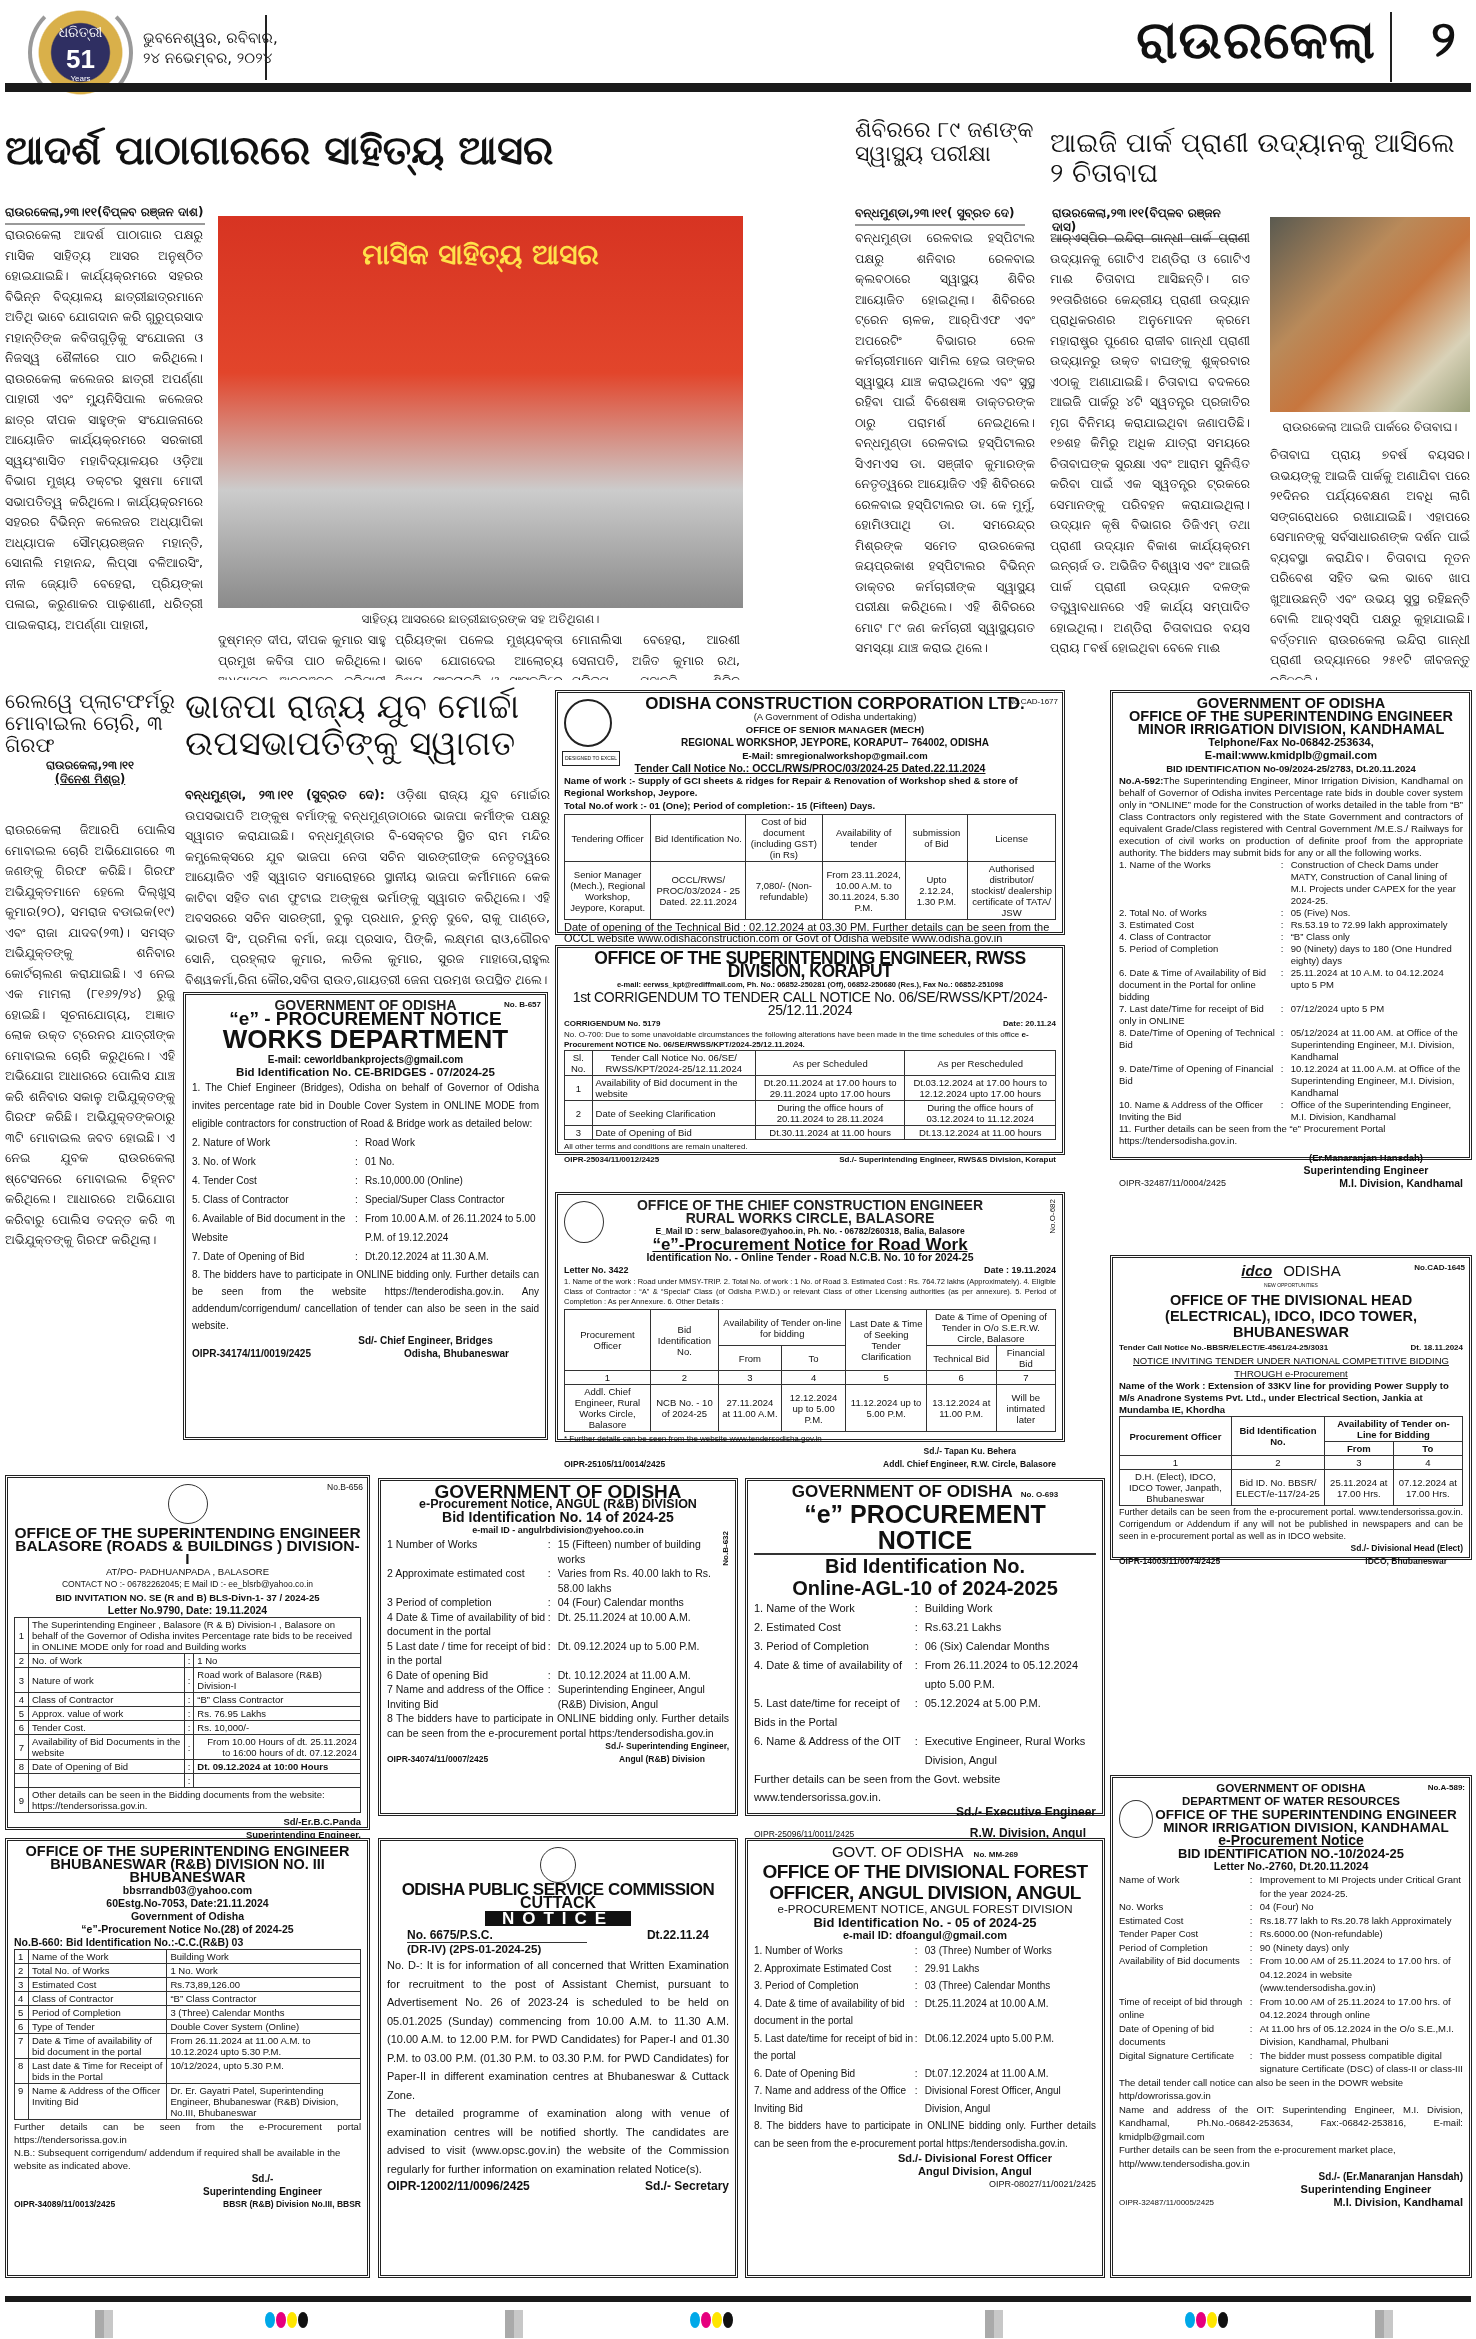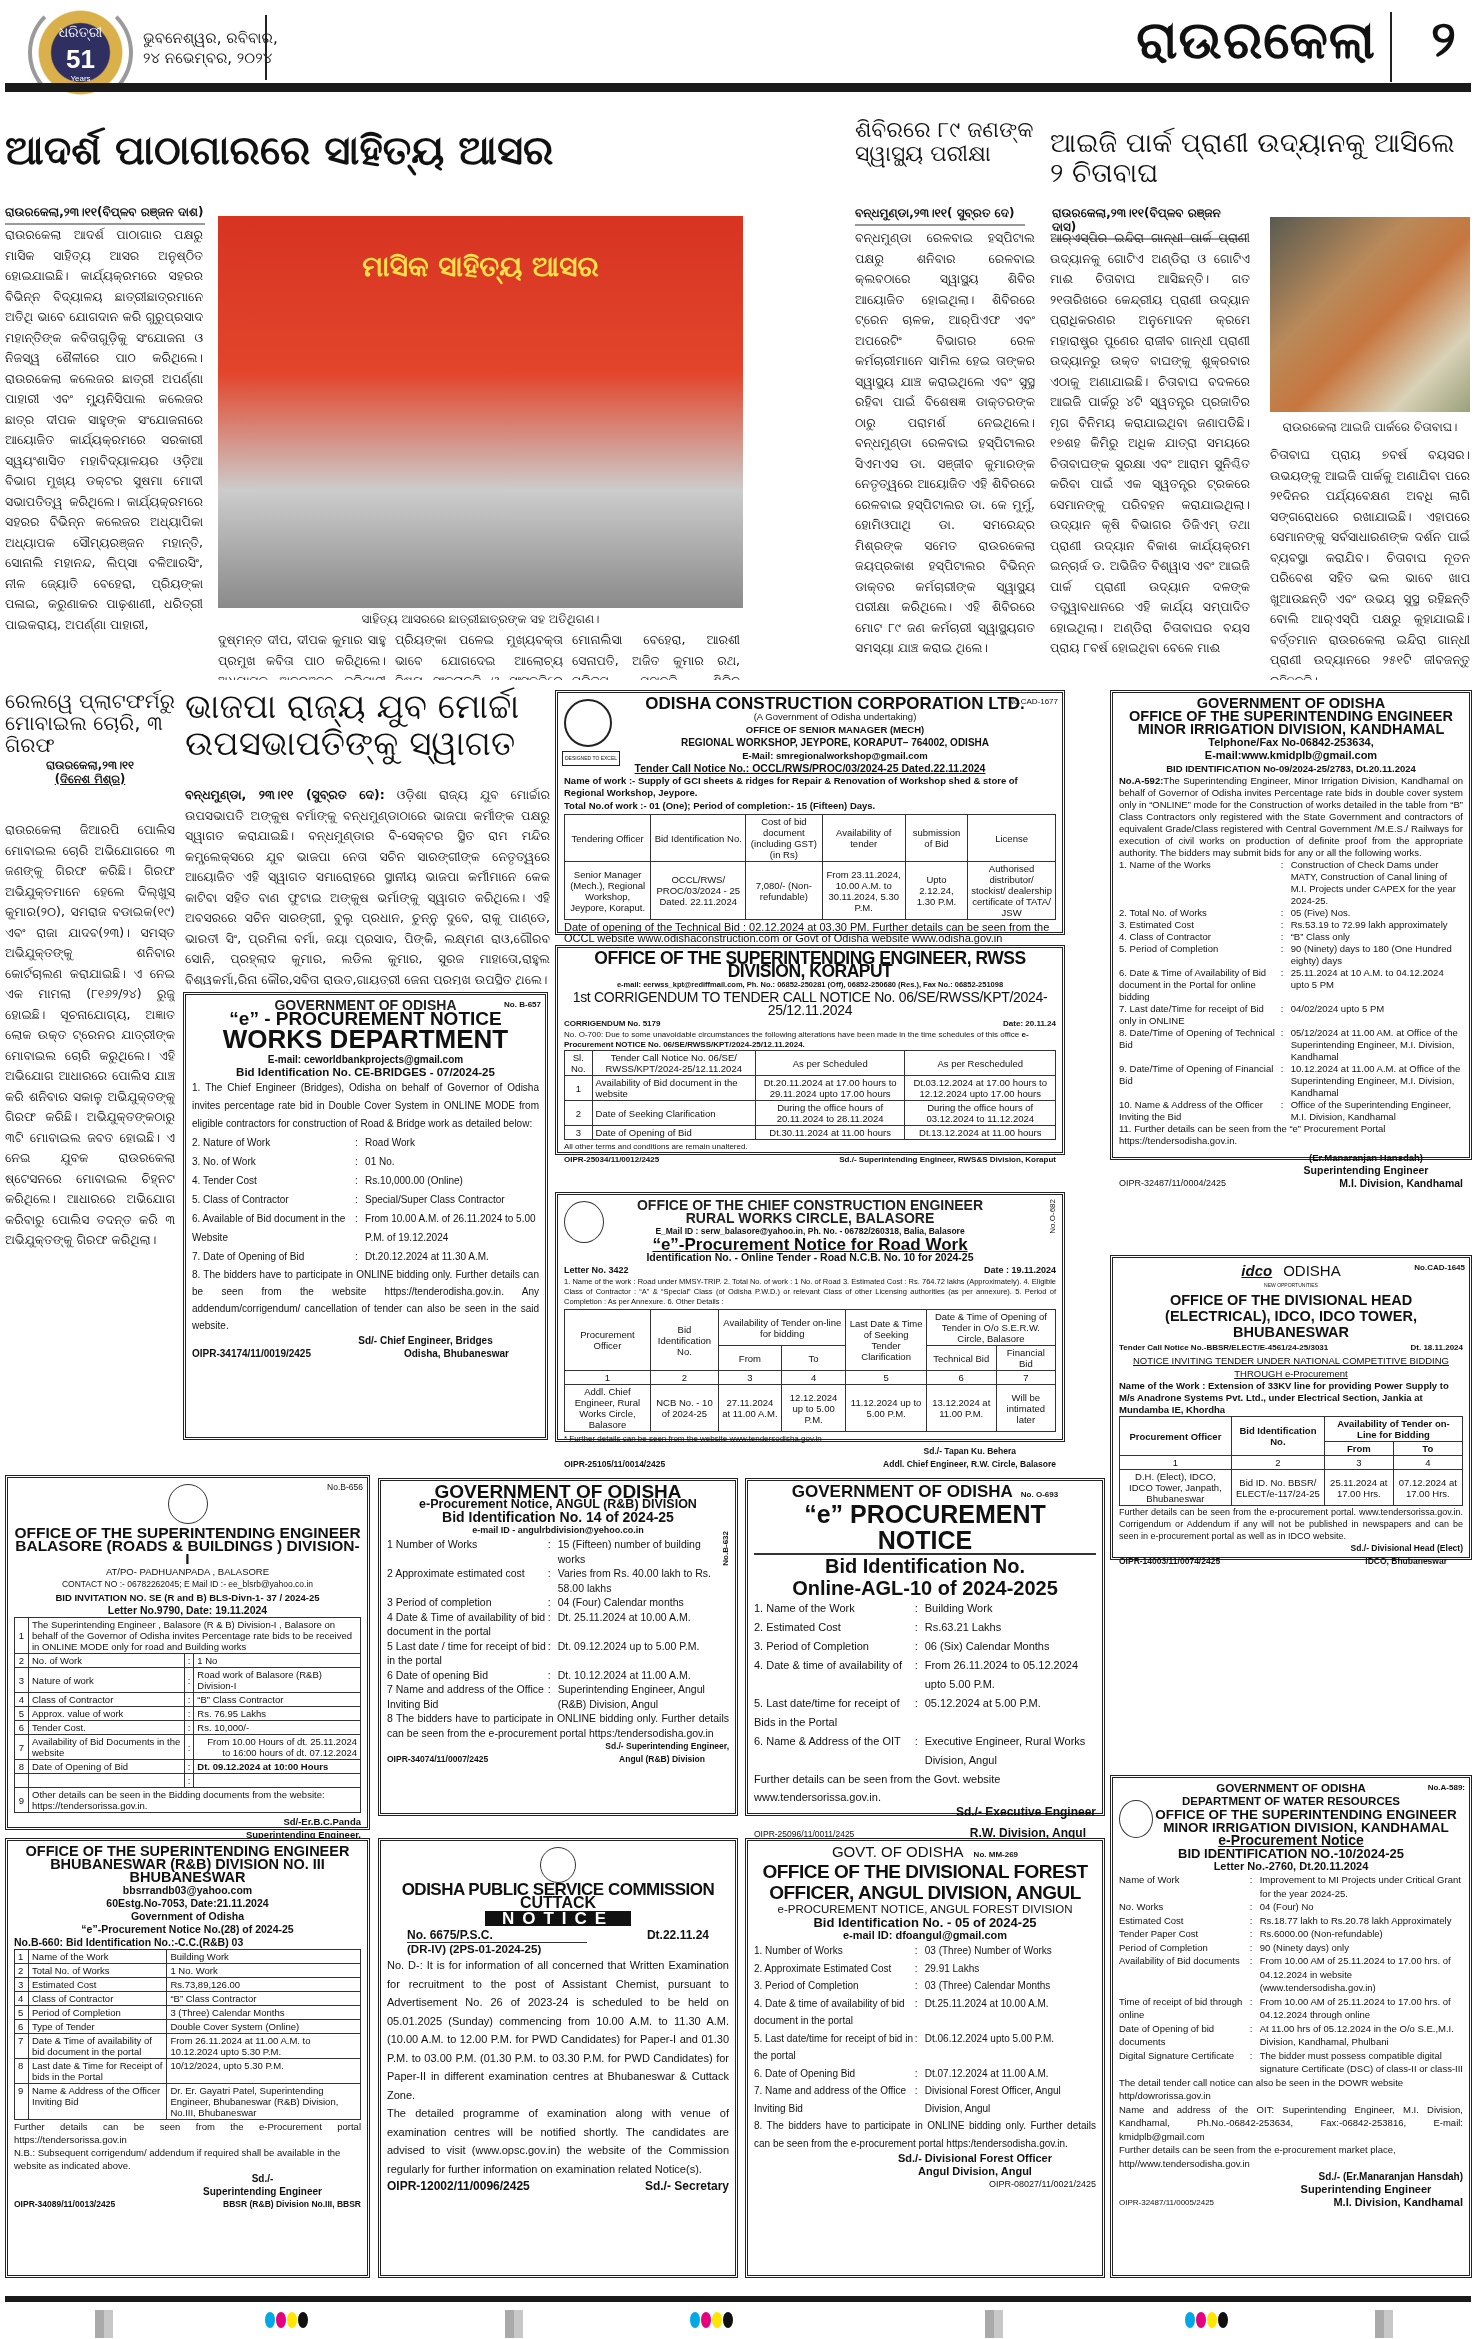--- a/index.html
+++ b/index.html
@@ -52,21 +52,21 @@
   <div class="abs section">ରାଉରକେଲା</div>
   <div class="abs vsep2"></div>
   <div class="abs pageno">୨</div>
   <div class="abs rule"></div>
 </div>
 
 <div class="abs headline" style="left:5px;top:128px;font-size:40px;width:830px">ଆଦର୍ଶ ପାଠାଗାରରେ ସାହିତ୍ୟ ଆସର</div>
 <div class="abs byline" style="left:5px;top:205px;width:200px">ରାଉରକେଲା,୨୩।୧୧(ବିପ୍ଳବ ରଞ୍ଜନ ଦାଶ)</div>
 <div class="abs col" style="left:5px;top:225px;width:198px;height:455px;overflow:hidden">ରାଉରକେଲା ଆଦର୍ଶ ପାଠାଗାର ପକ୍ଷରୁ ମାସିକ ସାହିତ୍ୟ ଆସର ଅନୁଷ୍ଠିତ ହୋଇଯାଇଛି। କାର୍ଯ୍ୟକ୍ରମରେ ସହରର ବିଭିନ୍ନ ବିଦ୍ୟାଳୟ ଛାତ୍ରୀଛାତ୍ରମାନେ ଅତିଥି ଭାବେ ଯୋଗଦାନ କରି ଗୁରୁପ୍ରସାଦ ମହାନ୍ତିଙ୍କ କବିତାଗୁଡ଼ିକୁ ସଂଯୋଜନା ଓ ନିଜସ୍ୱ ଶୈଳୀରେ ପାଠ କରିଥିଲେ। ରାଉରକେଲା କଲେଜର ଛାତ୍ରୀ ଅପର୍ଣ୍ଣା ପାହାରୀ ଏବଂ ମ୍ୟୁନିସିପାଲ କଲେଜର ଛାତ୍ର ଦୀପକ ସାହୁଙ୍କ ସଂଯୋଜନାରେ ଆୟୋଜିତ କାର୍ଯ୍ୟକ୍ରମରେ ସରକାରୀ ସ୍ୱୟଂଶାସିତ ମହାବିଦ୍ୟାଳୟର ଓଡ଼ିଆ ବିଭାଗ ମୁଖ୍ୟ ଡକ୍ଟର ସୁଷମା ମୋଦୀ ସଭାପତିତ୍ୱ କରିଥିଲେ। କାର୍ଯ୍ୟକ୍ରମରେ ସହରର ବିଭିନ୍ନ କଲେଜର ଅଧ୍ୟାପିକା ଅଧ୍ୟାପକ ସୌମ୍ୟରଞ୍ଜନ ମହାନ୍ତି, ସୋନାଲି ମହାନନ୍ଦ, ଲିପ୍ସା ବଳିଆରସିଂ, ନୀଳ ଜ୍ୟୋତି ବେହେରା, ପ୍ରିୟଙ୍କା ପଳାଇ, କରୁଣାକର ପାଢ଼ଶାଣୀ, ଧରିତ୍ରୀ ପାଇକରାୟ, ଅପର୍ଣ୍ଣା ପାହାରୀ,</div>
 <div class="abs photo" style="left:218px;top:216px;width:525px;height:392px">
-  <div style="text-align:center;color:#ffe14a;font-family:'DejaVu Sans',sans-serif;font-weight:bold;font-size:28px;padding-top:34px">ମାସିକ ସାହିତ୍ୟ ଆସର</div>
+  <div style="text-align:center;color:#ffe14a;font-family:'DejaVu Sans',sans-serif;font-weight:bold;font-size:28px;padding-top:22px">ମାସିକ ସାହିତ୍ୟ ଆସର</div>
 </div>
 <div class="abs caption" style="left:218px;top:612px;width:525px">ସାହିତ୍ୟ ଆସରରେ ଛାତ୍ରୀଛାତ୍ରଙ୍କ ସହ ଅତିଥିଗଣ।</div>
 <div class="abs col" style="left:218px;top:630px;width:168px;height:50px;overflow:hidden">ଦୁଷ୍ମନ୍ତ ଦୀପ, ଦୀପକ କୁମାର ସାହୁ ପ୍ରମୁଖ କବିତା ପାଠ କରିଥିଲେ। ଅଧ୍ୟାପକ ଜ୍ଞାନରଞ୍ଜନ ତ୍ରିପାଠୀ ଗଳ୍ପପାଠ କରିଥିଲେ। ପ୍ରାରମ୍ଭରେ ପାଠାଗାର ଉପସଭାପତି ଡକ୍ଟର ସନାତନ ପ୍ରଧାନଙ୍କ ଆବାହକତ୍ୱ ଓ ଚନ୍ଦ୍ରଶେଖର ଶତପଥୀଙ୍କ ସଭାପତିତ୍ୱରେ ଅଧ୍ୟାପିକା</div>
 <div class="abs col" style="left:395px;top:630px;width:168px;height:50px;overflow:hidden">ପ୍ରିୟଙ୍କା ପଳେଇ ମୁଖ୍ୟବକ୍ତା ଭାବେ ଯୋଗଦେଇ ଆଲୋଚ୍ୟ ବିଷୟ ସଂକ୍ରାନ୍ତି ଓ ସଂସ୍କୃତିରେ ମହାକବି ବଳରାମ ଦାସଙ୍କ ସମ୍ପର୍କରେ ମାର୍ମିକ ବକ୍ତବ୍ୟ ରଖିଥିଲେ। ସମ୍ପାଦକ ଅଶୋକ କୁମାର ବଳ ସ୍ୱାଗତ ଭାଷଣ ପ୍ରଦାନ କରିଥିଲେ। ବିଭିନ୍ନ ମହାବିଦ୍ୟାଳୟରୁ ମହେଶ୍ୱତା ସାହୁ,</div>
 <div class="abs col" style="left:572px;top:630px;width:168px;height:50px;overflow:hidden">ମୋନାଲିସା ବେହେରା, ଆରଶୀ ସେନାପତି, ଅଜିତ କୁମାର ରଥ, ପ୍ରିତମ ମହାନ୍ତି, ଶିରିନ ମହାପାତ୍ର, ଡକ୍ଟର ସୁଶାନ୍ତ କୁମାର ମିଶ୍ର ପ୍ରମୁଖ ଉପସ୍ଥିତ ଥିଲେ। ଅଭୟ କୁମାର ସାସ, ରାଧାକ୍ରିଷ୍ଣ ମିଶ୍ର, ପ୍ରତାପ ପଟ୍ଟନାୟକ, କୁଞ୍ଜବିହାରୀ ରାଉତ ଉପସ୍ଥିତ ଥିଲେ।</div>
 
 <div class="abs headline" style="left:855px;top:118px;font-size:22px;width:185px;font-weight:normal">ଶିବିରରେ ୮୯ ଜଣଙ୍କ ସ୍ୱାସ୍ଥ୍ୟ ପରୀକ୍ଷା</div>
 <div class="abs byline" style="left:855px;top:206px;width:170px">ବନ୍ଧମୁଣ୍ଡା,୨୩।୧୧( ସୁବ୍ରତ ଦେ)</div>
 <div class="abs col" style="left:855px;top:228px;width:180px;height:452px;overflow:hidden">ବନ୍ଧମୁଣ୍ଡା ରେଳବାଇ ହସ୍ପିଟାଲ ପକ୍ଷରୁ ଶନିବାର ରେଳବାଇ କ୍ଲବଠାରେ ସ୍ୱାସ୍ଥ୍ୟ ଶିବିର ଆୟୋଜିତ ହୋଇଥିଲା। ଶିବିରରେ ଟ୍ରେନ ଚାଳକ, ଆର୍‌ପିଏଫ ଏବଂ ଅପରେଟିଂ ବିଭାଗର ରେଳ କର୍ମଚାରୀମାନେ ସାମିଲ ହେଇ ତାଙ୍କର ସ୍ୱାସ୍ଥ୍ୟ ଯାଞ୍ଚ କରାଇଥିଲେ ଏବଂ ସୁସ୍ଥ ରହିବା ପାଇଁ ବିଶେଷଜ୍ଞ ଡାକ୍ତରଙ୍କ ଠାରୁ ପରାମର୍ଶ ନେଇଥିଲେ। ବନ୍ଧମୁଣ୍ଡା ରେଳବାଇ ହସ୍ପିଟାଲର ସିଏମଏସ ଡା. ସଞ୍ଜୀବ କୁମାରଙ୍କ ନେତୃତ୍ୱରେ ଆୟୋଜିତ ଏହି ଶିବିରରେ ରେଳବାଇ ହସ୍ପିଟାଲର ଡା. କେ ମୁର୍ମୁ, ହୋମିଓପାଥି ଡା. ସମରେନ୍ଦ୍ର ମିଶ୍ରଙ୍କ ସମେତ ରାଉରକେଲା ଜୟପ୍ରକାଶ ହସ୍ପିଟାଲର ବିଭିନ୍ନ ଡାକ୍ତର କର୍ମଚାରୀଙ୍କ ସ୍ୱାସ୍ଥ୍ୟ ପରୀକ୍ଷା କରିଥିଲେ। ଏହି ଶିବିରରେ ମୋଟ ୮୯ ଜଣ କର୍ମଚାରୀ ସ୍ୱାସ୍ଥ୍ୟଗତ ସମସ୍ୟା ଯାଞ୍ଚ କରାଇ ଥିଲେ।</div>
 
@@ -274,21 +274,21 @@
         <span class="v">90 (Ninety) days to 180 (One Hundred eighty) days</span>
       </div>
     <div class="row">
         <span class="k">6. Date &amp; Time of Availability of Bid document in the Portal for online bidding</span>
         <span class="c">:</span>
         <span class="v">25.11.2024 at 10 A.M. to 04.12.2024 upto 5 PM</span>
       </div>
     <div class="row">
         <span class="k">7. Last date/Time for receipt of Bid only in ONLINE</span>
         <span class="c">:</span>
-        <span class="v">04/02/2024 upto 5 PM</span>
+        <span class="v">07/12/2024 upto 5 PM</span>
       </div>
     <div class="row">
         <span class="k">8. Date/Time of Opening of Technical Bid</span>
         <span class="c">:</span>
         <span class="v">05/12/2024 at 11.00 AM. at Office of the Superintending Engineer, M.I. Division, Kandhamal</span>
       </div>
     <div class="row">
         <span class="k">9. Date/Time of Opening of Financial Bid</span>
         <span class="c">:</span>
         <span class="v">10.12.2024 at 11.00 A.M. at Office of the Superintending Engineer, M.I. Division, Kandhamal</span>

